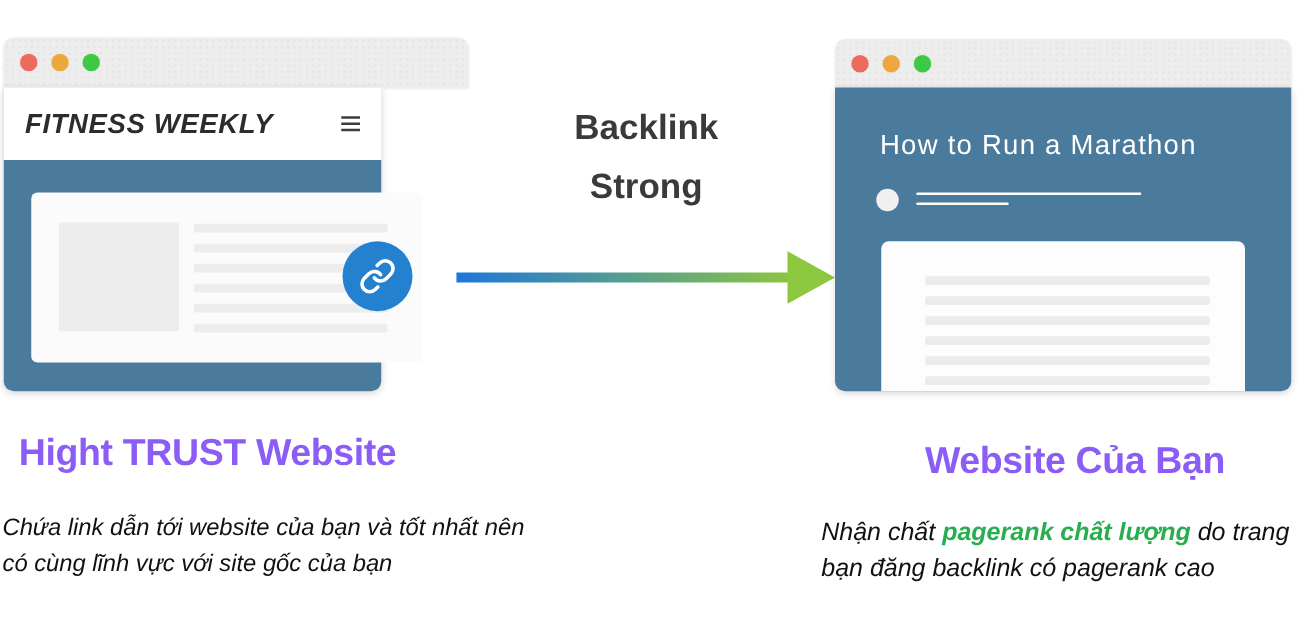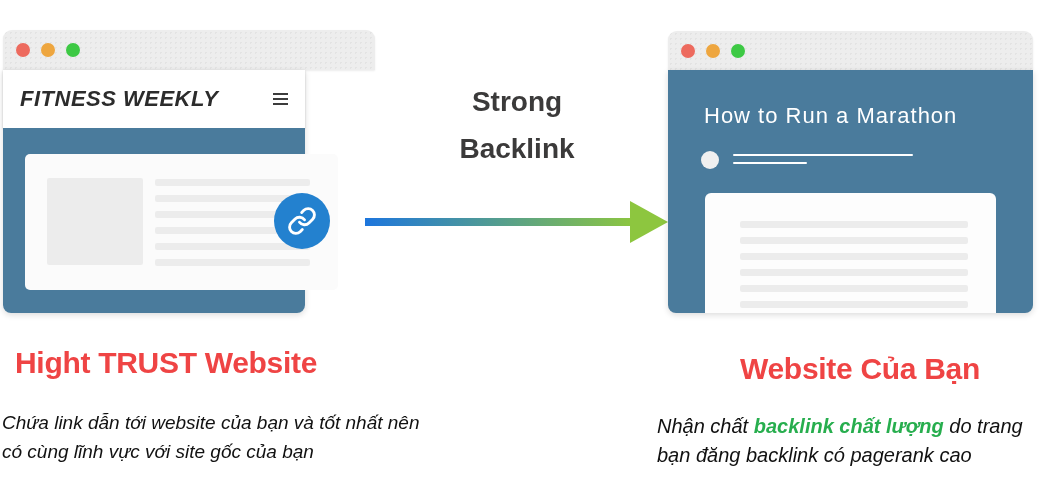--- a/index.html
+++ b/index.html
@@ -62,21 +62,21 @@
   .article-title{position:absolute;left:36px;top:33px;color:#fff;font-size:22px;font-weight:normal;letter-spacing:1px;white-space:nowrap;}
   .author-avatar{position:absolute;left:33px;top:81px;width:18px;height:18px;border-radius:50%;background:#f0f0f0;}
   .author-line{position:absolute;height:2px;background:#fff;border-radius:1px;}
   .author-line.l1{left:65px;top:84px;width:180px;}
   .author-line.l2{left:65px;top:92px;width:74px;}
   .target-card{position:absolute;left:37px;top:123px;width:291px;height:140px;background:#fdfdfd;border-radius:6px 6px 0 0;}
   .target-lines{position:absolute;left:35px;top:28px;width:228px;}
   .target-lines .ph-line{width:228px;height:7px;margin-bottom:9px;}
 
   
-  .caption-heading{position:absolute;font-weight:bold;color:#ef4444;font-size:30px;letter-spacing:-.3px;white-space:nowrap;}
+  .caption-heading{position:absolute;font-weight:bold;color:#8b5cf6;font-size:30px;letter-spacing:-.3px;white-space:nowrap;}
   .left-heading{left:15px;top:346px;}
   .right-heading{left:665px;top:352px;width:390px;text-align:center;}
   .caption-text{position:absolute;color:#111;line-height:29px;font-style:italic;}
   .left-text{left:2px;top:408px;width:434px;font-size:19px;}
   .right-text{left:657px;top:412px;width:394px;font-size:20px;}
   .hl-green{color:var(--highlight-green,#27ae4e);font-weight:bold;}
 </style>
 </head>
 <body>
 
@@ -113,22 +113,22 @@
               <path d="M10 13a5 5 0 0 0 7.54.54l3-3a5 5 0 0 0-7.07-7.07l-1.72 1.71"></path>
               <path d="M14 11a5 5 0 0 0-7.54-.54l-3 3a5 5 0 0 0 7.07 7.07l1.71-1.71"></path>
             </svg>
           </div>
         </div>
       </div>
     </div>
   </div>
 
   <div class="connector-label">
+    <div>Backlink</div>
     <div>Strong</div>
-    <div>Backlink</div>
   </div>
 
   <svg class="arrow-svg" width="303" height="44" viewBox="0 0 303 44">
     <defs>
       <linearGradient id="arrow-grad" x1="0" y1="0" x2="1" y2="0">
         <stop offset="0" style="stop-color:var(--arrow-gradient-start,#1d76dd)"></stop>
         <stop offset="1" style="stop-color:var(--arrow-gradient-end,#8dc63f)"></stop>
       </linearGradient>
     </defs>
     <rect x="0" y="18" width="270" height="8" fill="url(#arrow-grad)"></rect>
@@ -156,15 +156,15 @@
             <div class="ph-line"></div>
           </div>
       </div>
     </div>
   </div>
 
   <div class="caption-heading left-heading">Hight TRUST Website</div>
   <p class="caption-text left-text">Chứa link dẫn tới website của bạn và tốt nhất nên có cùng lĩnh vực với site gốc của bạn</p>
 
   <div class="caption-heading right-heading">Website Của Bạn</div>
-  <p class="caption-text right-text"><span>Nhận chất </span><span class="hl-green">backlink chất lượng</span><span> do trang bạn đăng backlink có pagerank cao</span></p>
+  <p class="caption-text right-text"><span>Nhận chất </span><span class="hl-green">pagerank chất lượng</span><span> do trang bạn đăng backlink có pagerank cao</span></p>
 
 </div>
 
 </body></html>

